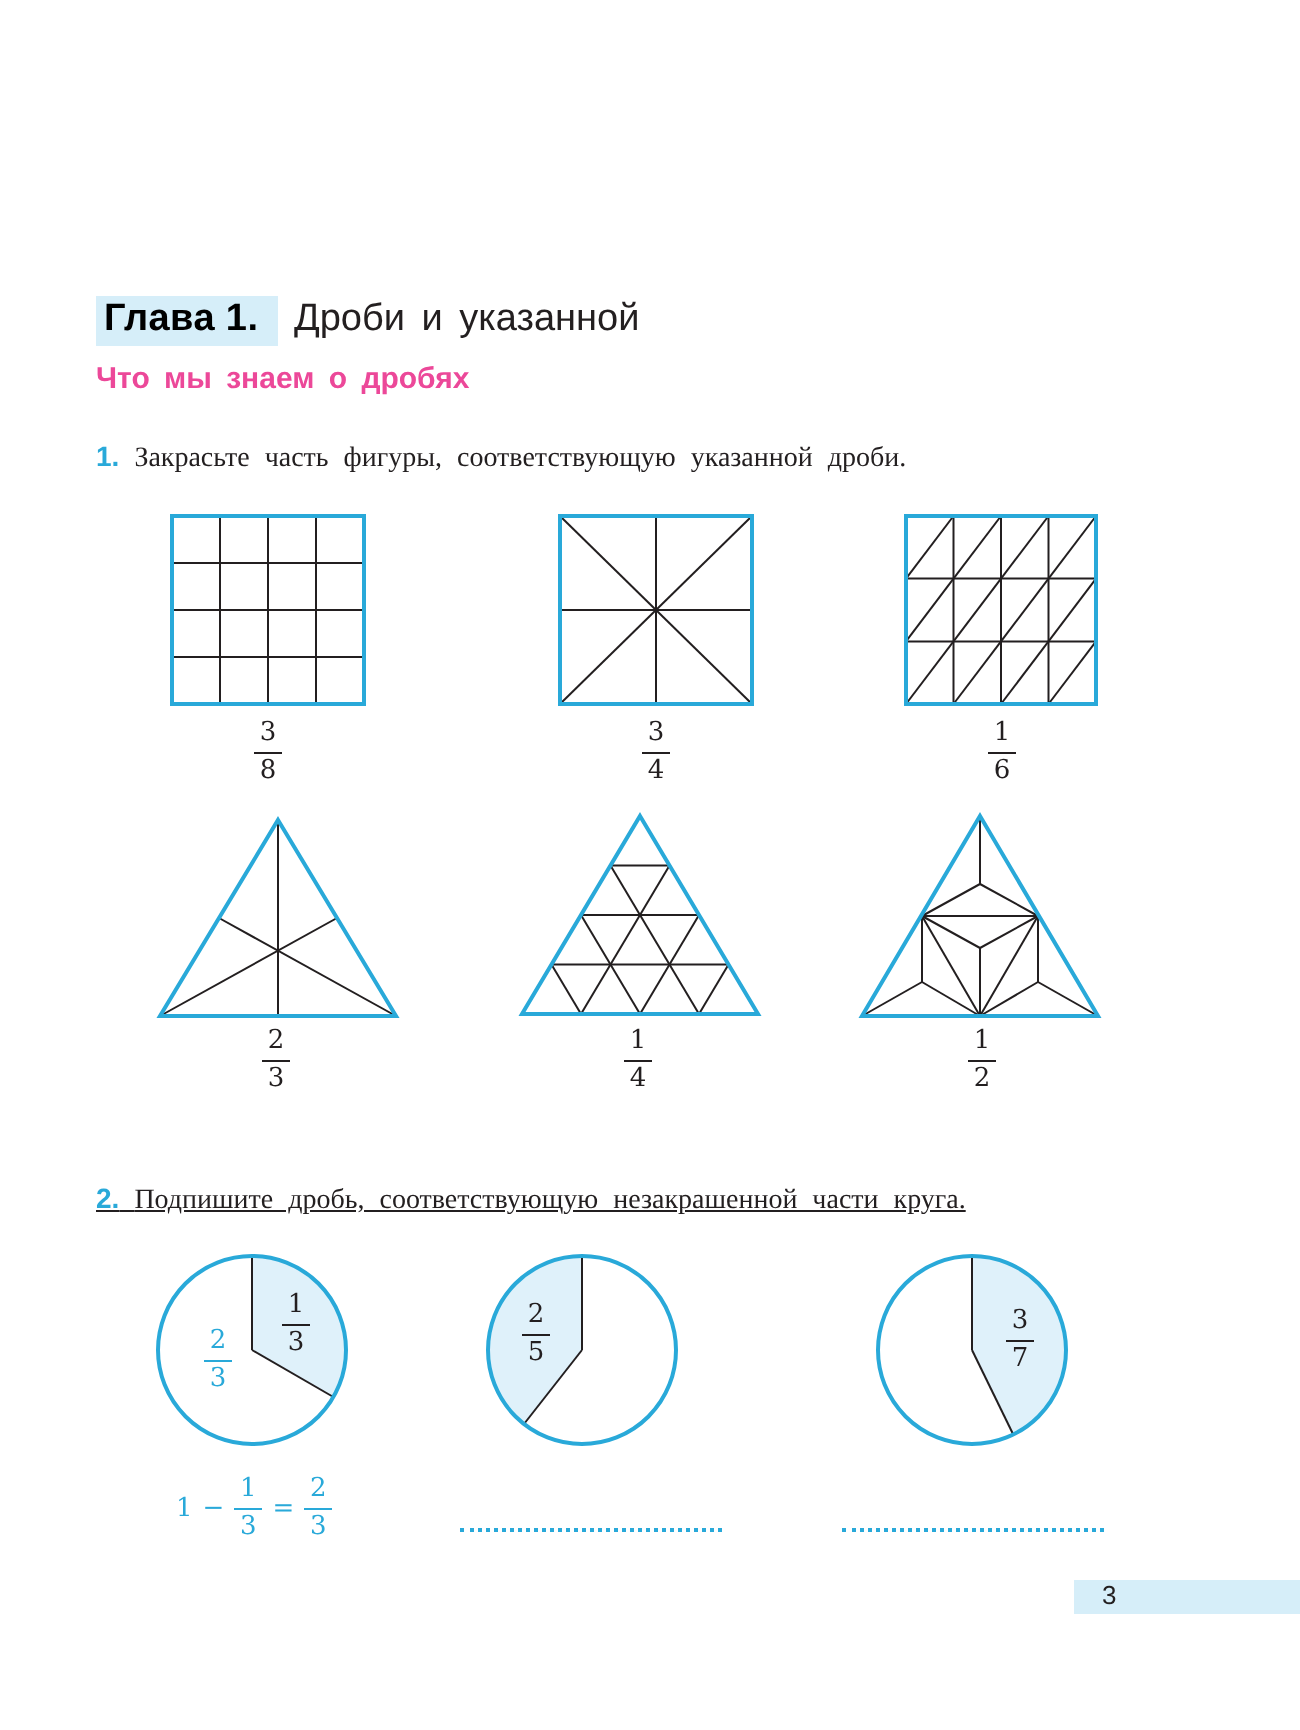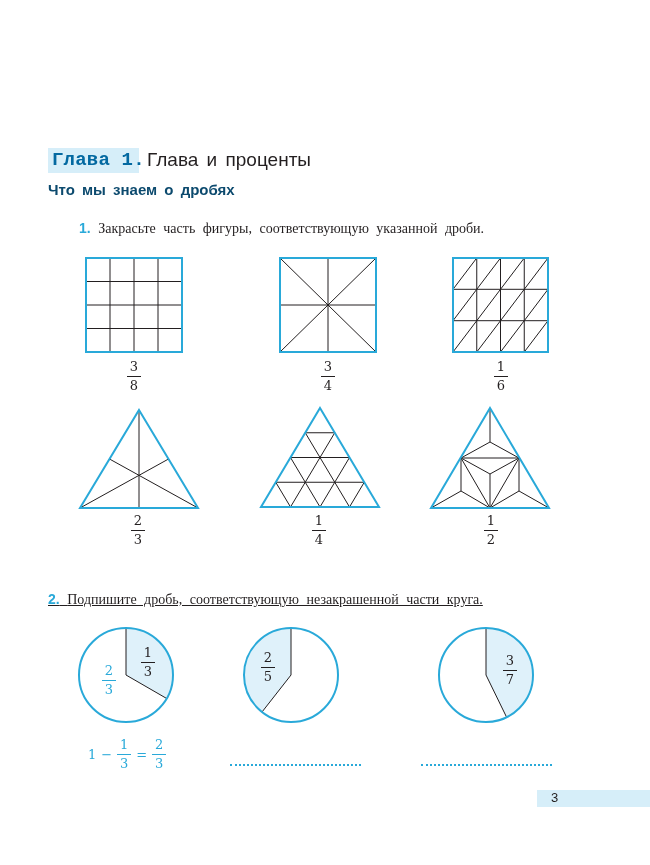--- a/index.html
+++ b/index.html
@@ -1,44 +1,44 @@
 <!DOCTYPE html>
 <html><head>
 <meta charset="utf-8">
 <style>
   html, body { margin: 0; padding: 0; background: #ffffff; }
   body { width: 650px; height: 865px; position: relative; overflow: hidden; font-family: "DejaVu Serif", serif; color: #231f20; }
   .abs { position: absolute; }
   .chapter-box { left: 48px; top: 148px; width: 91px; height: 25px; background: #d6eef9; }
-  .chapter-label { left: 52px; top: 149px; font-family: Liberation Mono, monospace; font-weight: bold; font-size: 19px; letter-spacing: 0.2px; color: #0369a1; }
+  .chapter-label { left: 52px; top: 149px; font-family: Liberation Sans, sans-serif; font-weight: bold; font-size: 19px; letter-spacing: 0.2px; color: #000000; }
   .chapter-title { left: 147px; top: 149px; font-family: "Liberation Sans", sans-serif; font-size: 19px; word-spacing: 3px; color: #231f20; }
-  .section-title { left: 48px; top: 181px; font-family: "Liberation Sans", sans-serif; font-weight: bold; font-size: 15px; word-spacing: 3px; color: #0c4a6e; }
+  .section-title { left: 48px; top: 181px; font-family: "Liberation Sans", sans-serif; font-weight: bold; font-size: 15px; word-spacing: 3px; color: #ec4899; }
   .task { font-family: "Liberation Serif", serif; font-size: 14px; word-spacing: 4px; color: #231f20; }
   .task-num { color: #29a9d9; font-weight: bold; font-family: "Liberation Sans", sans-serif; }
   .frac { position: absolute; display: flex; flex-direction: column; align-items: center; font-family: "DejaVu Serif", serif; font-size: 13px; line-height: 14px; color: #231f20; }
   .frac .bar { width: 14px; height: 1px; background: #231f20; margin: 2px 0; }
   .frac.blue { color: #29a9d9; }
   .frac.blue .bar { background: #29a9d9; }
   svg { position: absolute; overflow: visible; }
   .dots { position: absolute; height: 0; border-bottom: 2px dotted #29a9d9; }
   .page-num-box { left: 537px; top: 790px; width: 113px; height: 17px; background: #d6eef9; }
   .page-num { left: 551px; top: 790px; font-family: "Liberation Sans", sans-serif; font-size: 13px; color: #231f20; }
   .eq { position: absolute; left: 88px; top: 738px; display: flex; align-items: center; font-family: "DejaVu Serif", serif; font-size: 13px; color: #29a9d9; }
   .eq .frac { position: static; }
   .eq .op { margin: 0 5px; }
 </style>
 </head>
 <body>
 
 <div class="abs chapter-box"></div>
 <div class="abs chapter-label">Глава 1.</div>
-<div class="abs chapter-title">Глава и проценты</div>
+<div class="abs chapter-title">Дроби и указанной</div>
 <div class="abs section-title">Что мы знаем о дробях</div>
 
-<div class="abs task" style="left:48px; top:220px;margin-left:31px;">
+<div class="abs task" style="left:48px; top:220px;">
   <span class="task-num">1.</span>
   <span>Закрасьте часть фигуры, соответствующую указанной дроби.</span>
 </div>
 
 <svg style="left:86px; top:258px;" width="96" height="94" viewBox="0 0 96 94">
   <g stroke="#231f20" stroke-width="1">
     <line x1="24" y1="0" x2="24" y2="94"></line>
       <line x1="48" y1="0" x2="48" y2="94"></line>
       <line x1="72" y1="0" x2="72" y2="94"></line>
     <line x1="0" y1="23.5" x2="96" y2="23.5"></line>

